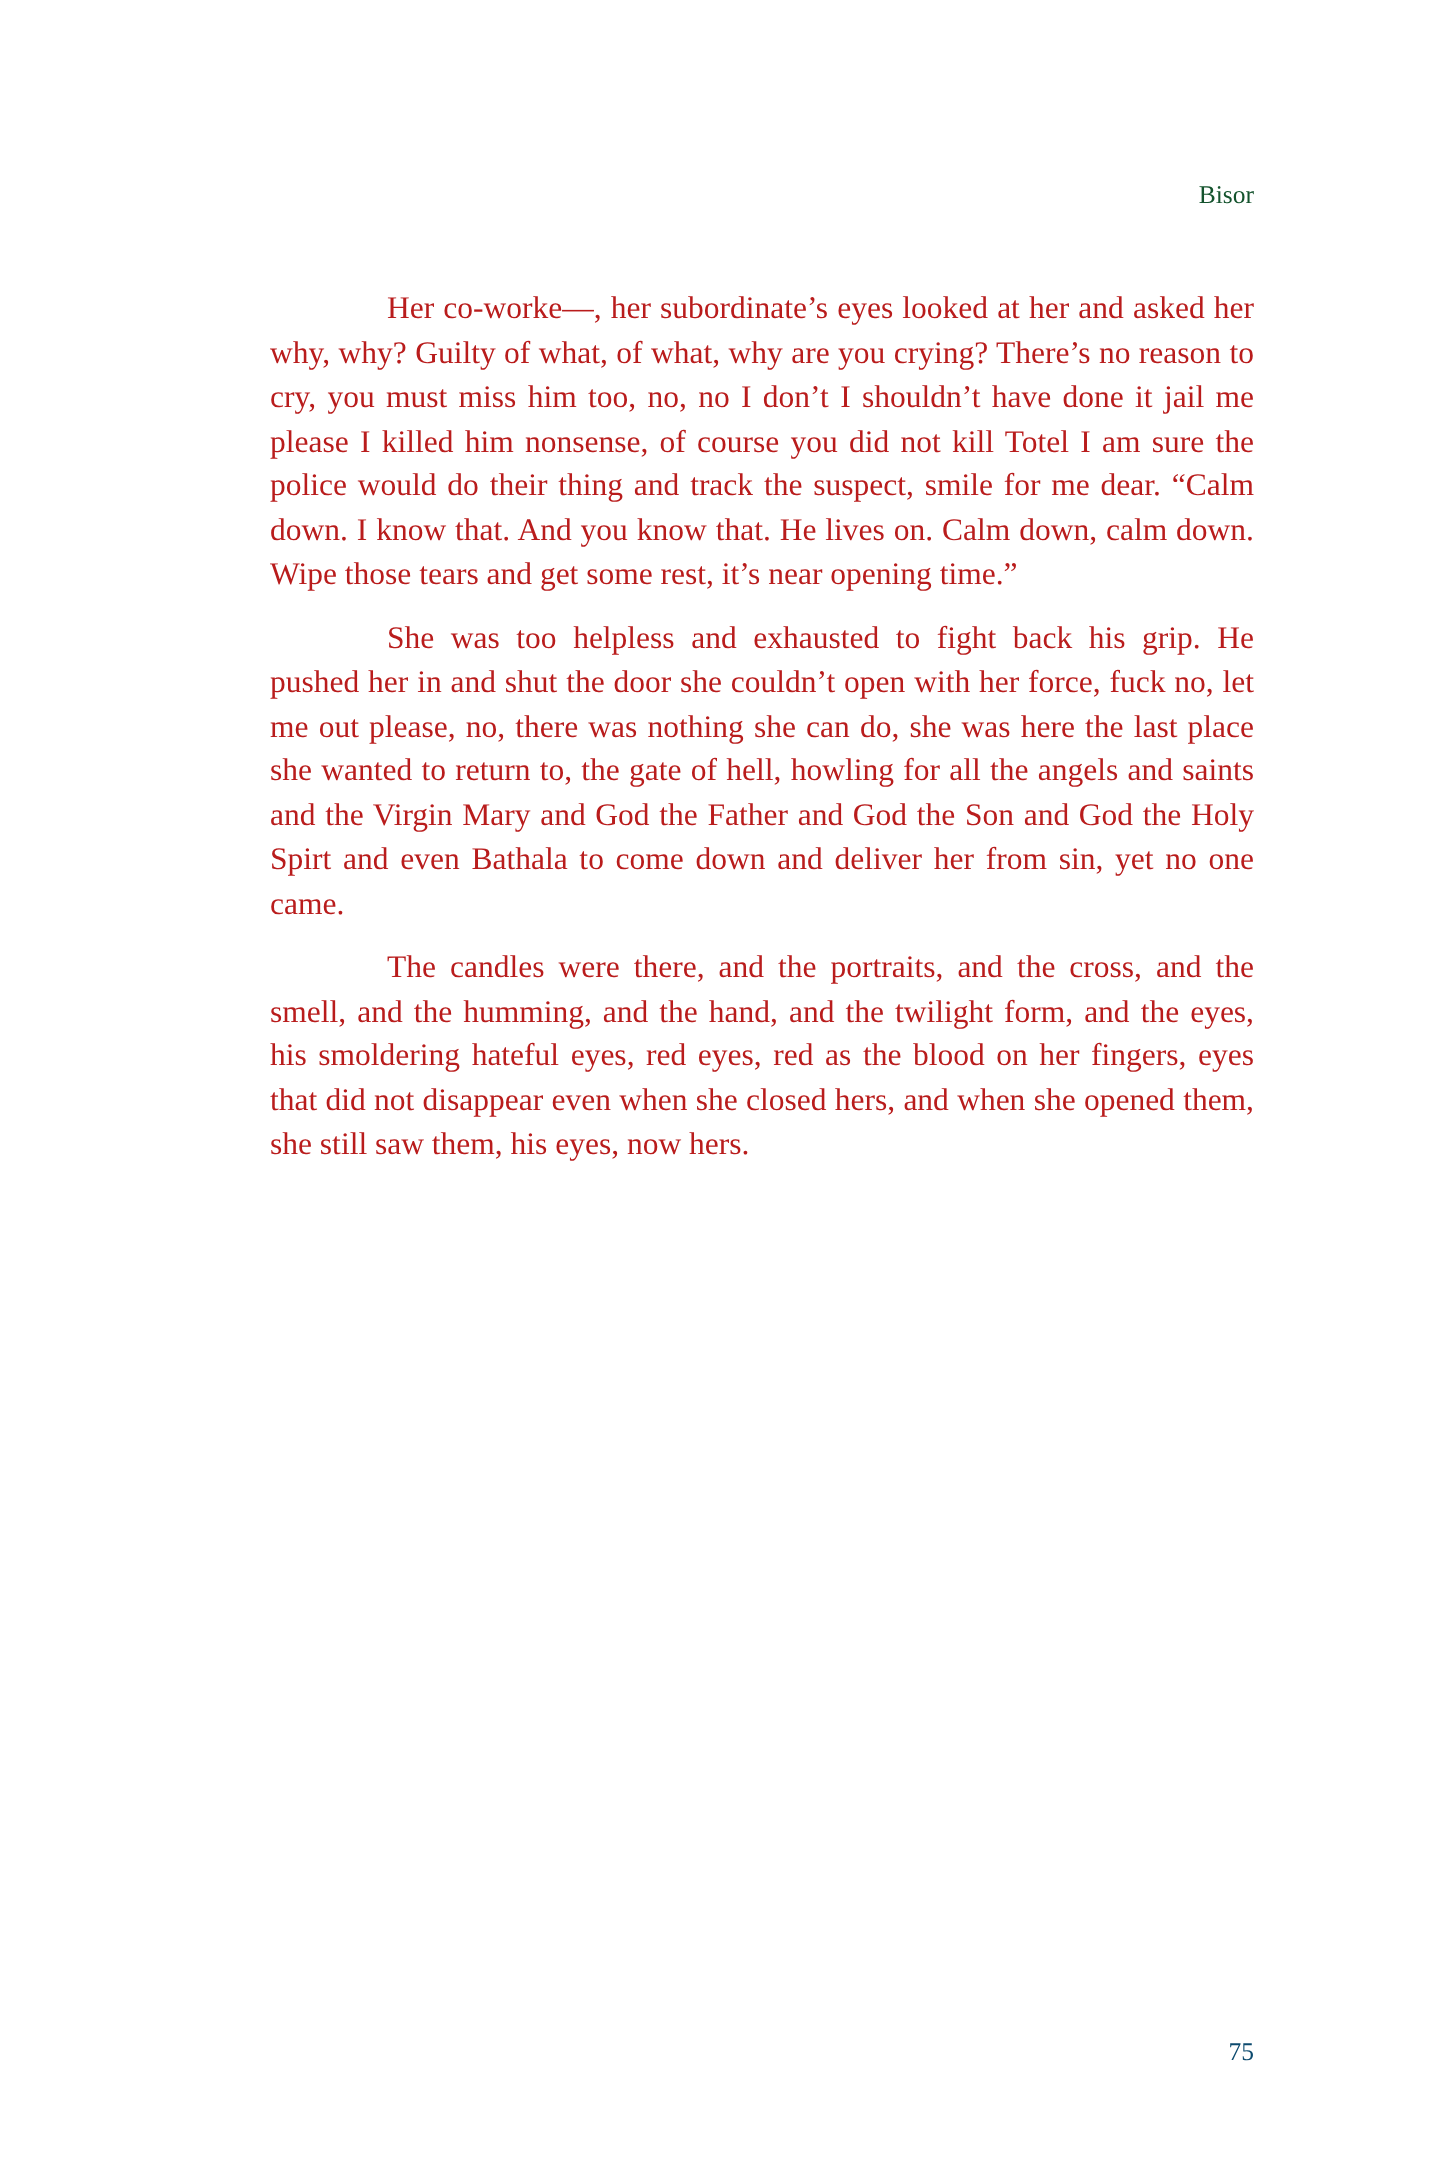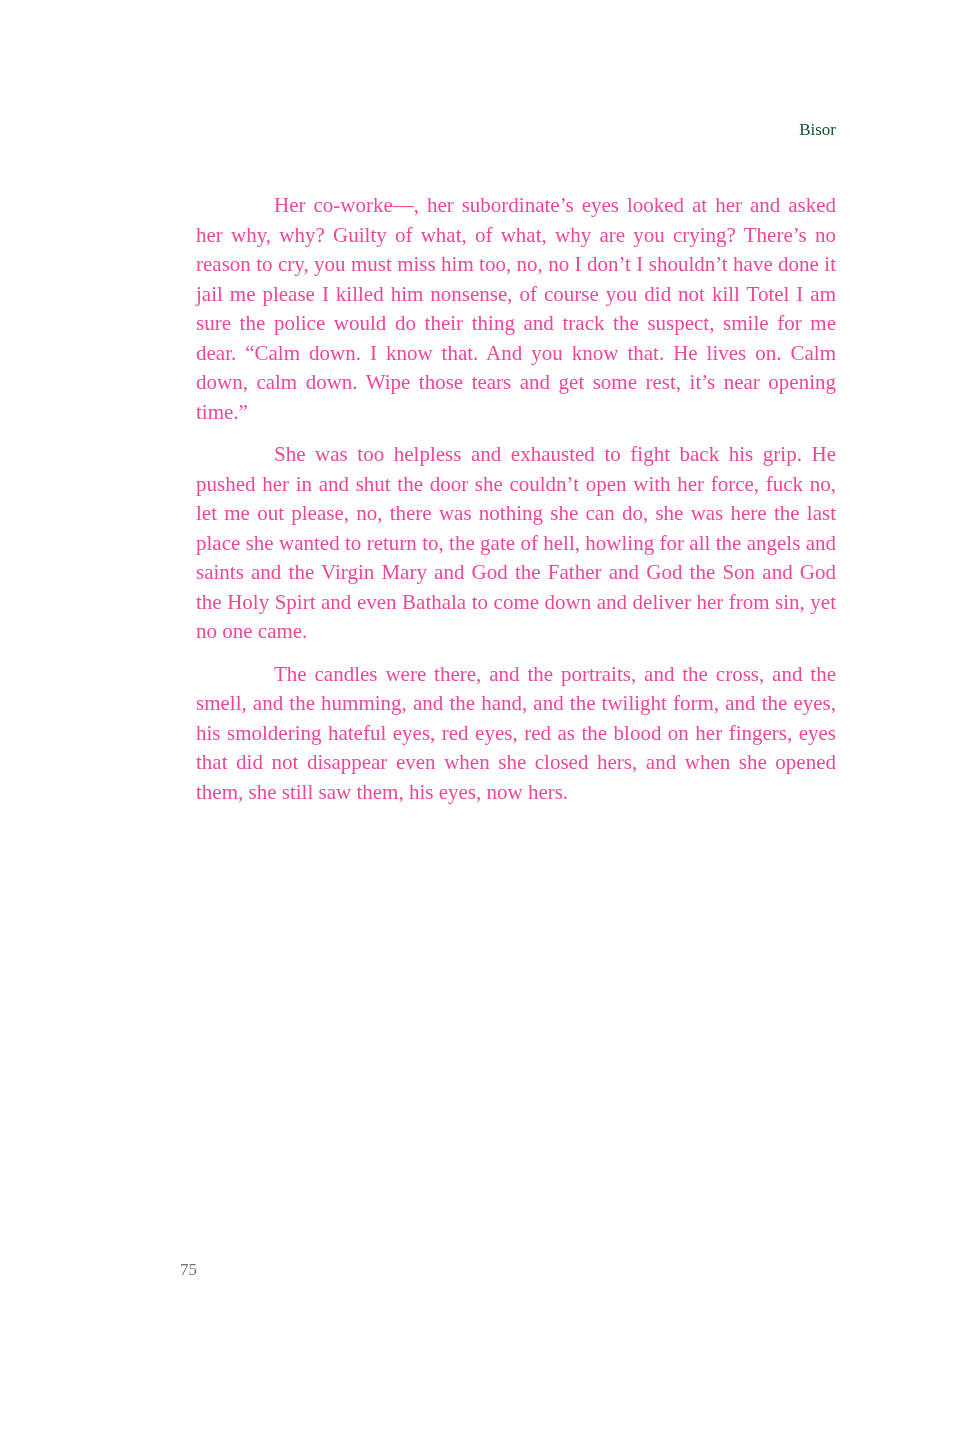--- a/index.html
+++ b/index.html
@@ -26,35 +26,36 @@
     line-height: 22px;
     color: #14532d;
   }
   .content {
     position: absolute;
     top: 191px;
     left: 180px;
     width: 656px;
   }
   .content p {
-    margin: 0 0 13px 16px;
+    margin: 0 0 13px 0;
     font-size: 21px;
     line-height: 29.5px;
     text-align: justify;
     text-indent: 78px;
-    color: #ec4899;
+    color: #b91c1c;
   }
   .page-number {
     position: absolute;
-    top: 1259px;
+    top: 1357px;
     left: 180px;
     width: 656px;
+    text-align: right;
     font-size: 17px;
     line-height: 22px;
-    color: #737373;
+    color: #0c4a6e;
   }
 </style>
 </head>
 <body>
 
 <div class="page">
 
   <div class="running-head">Bisor</div>
 
   <div class="content">

